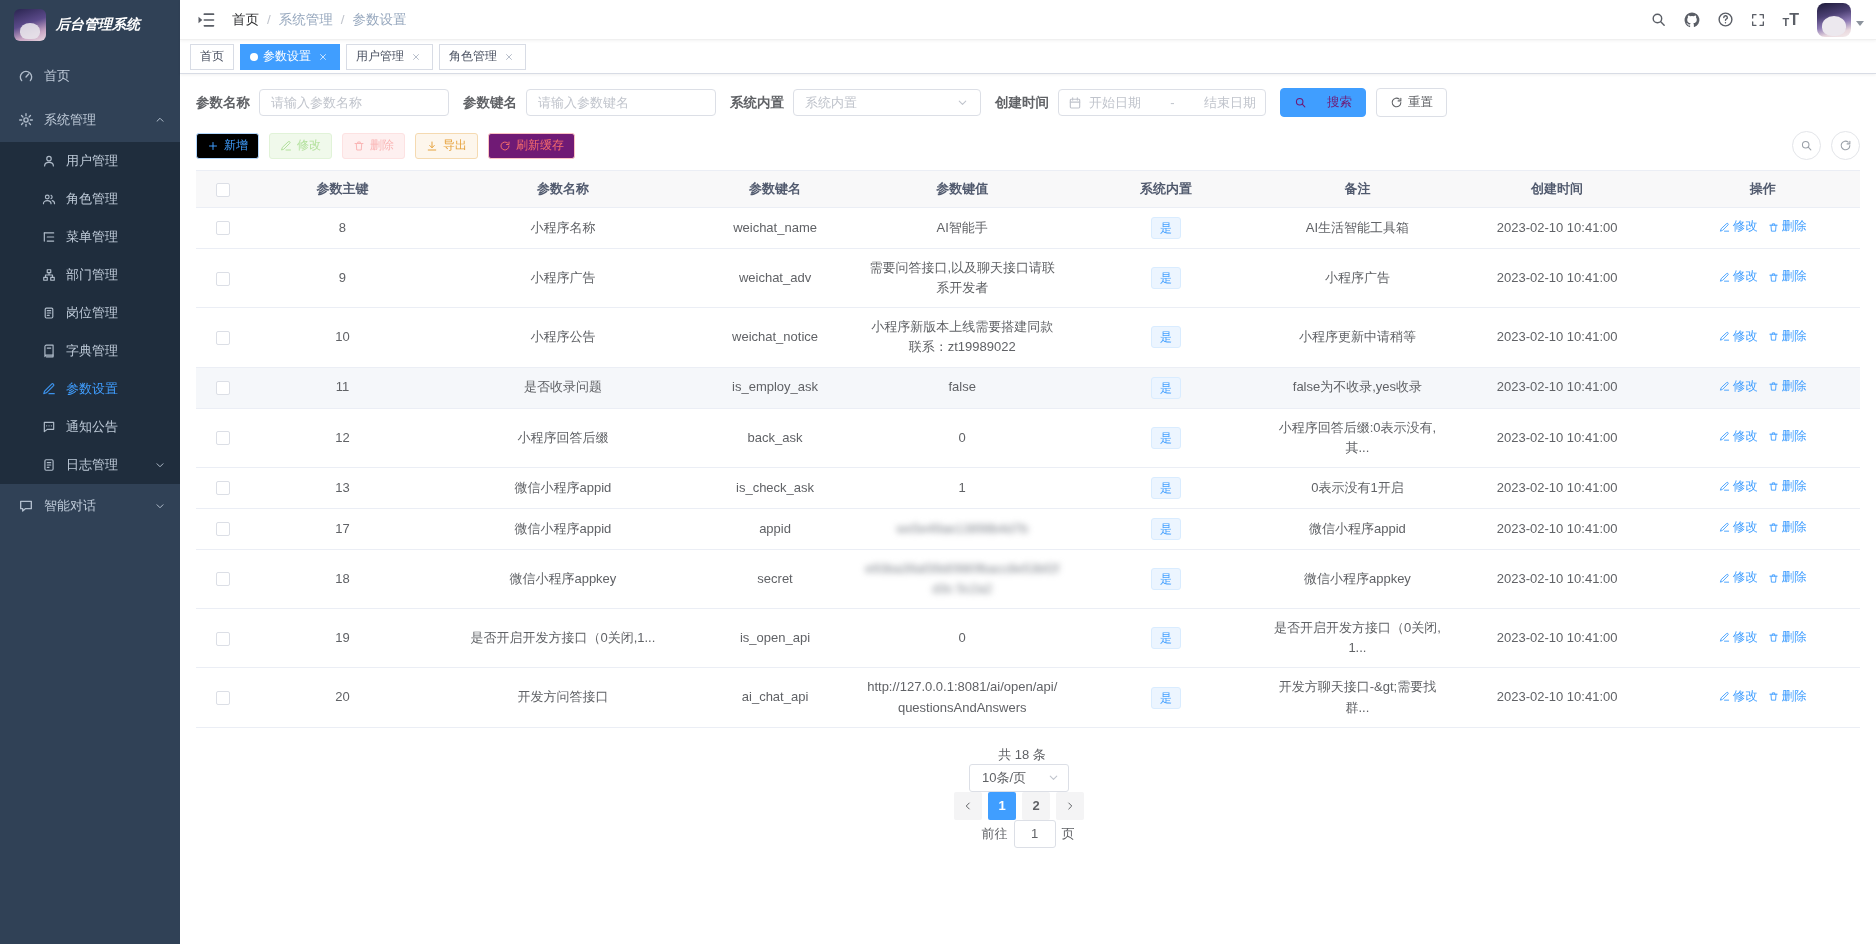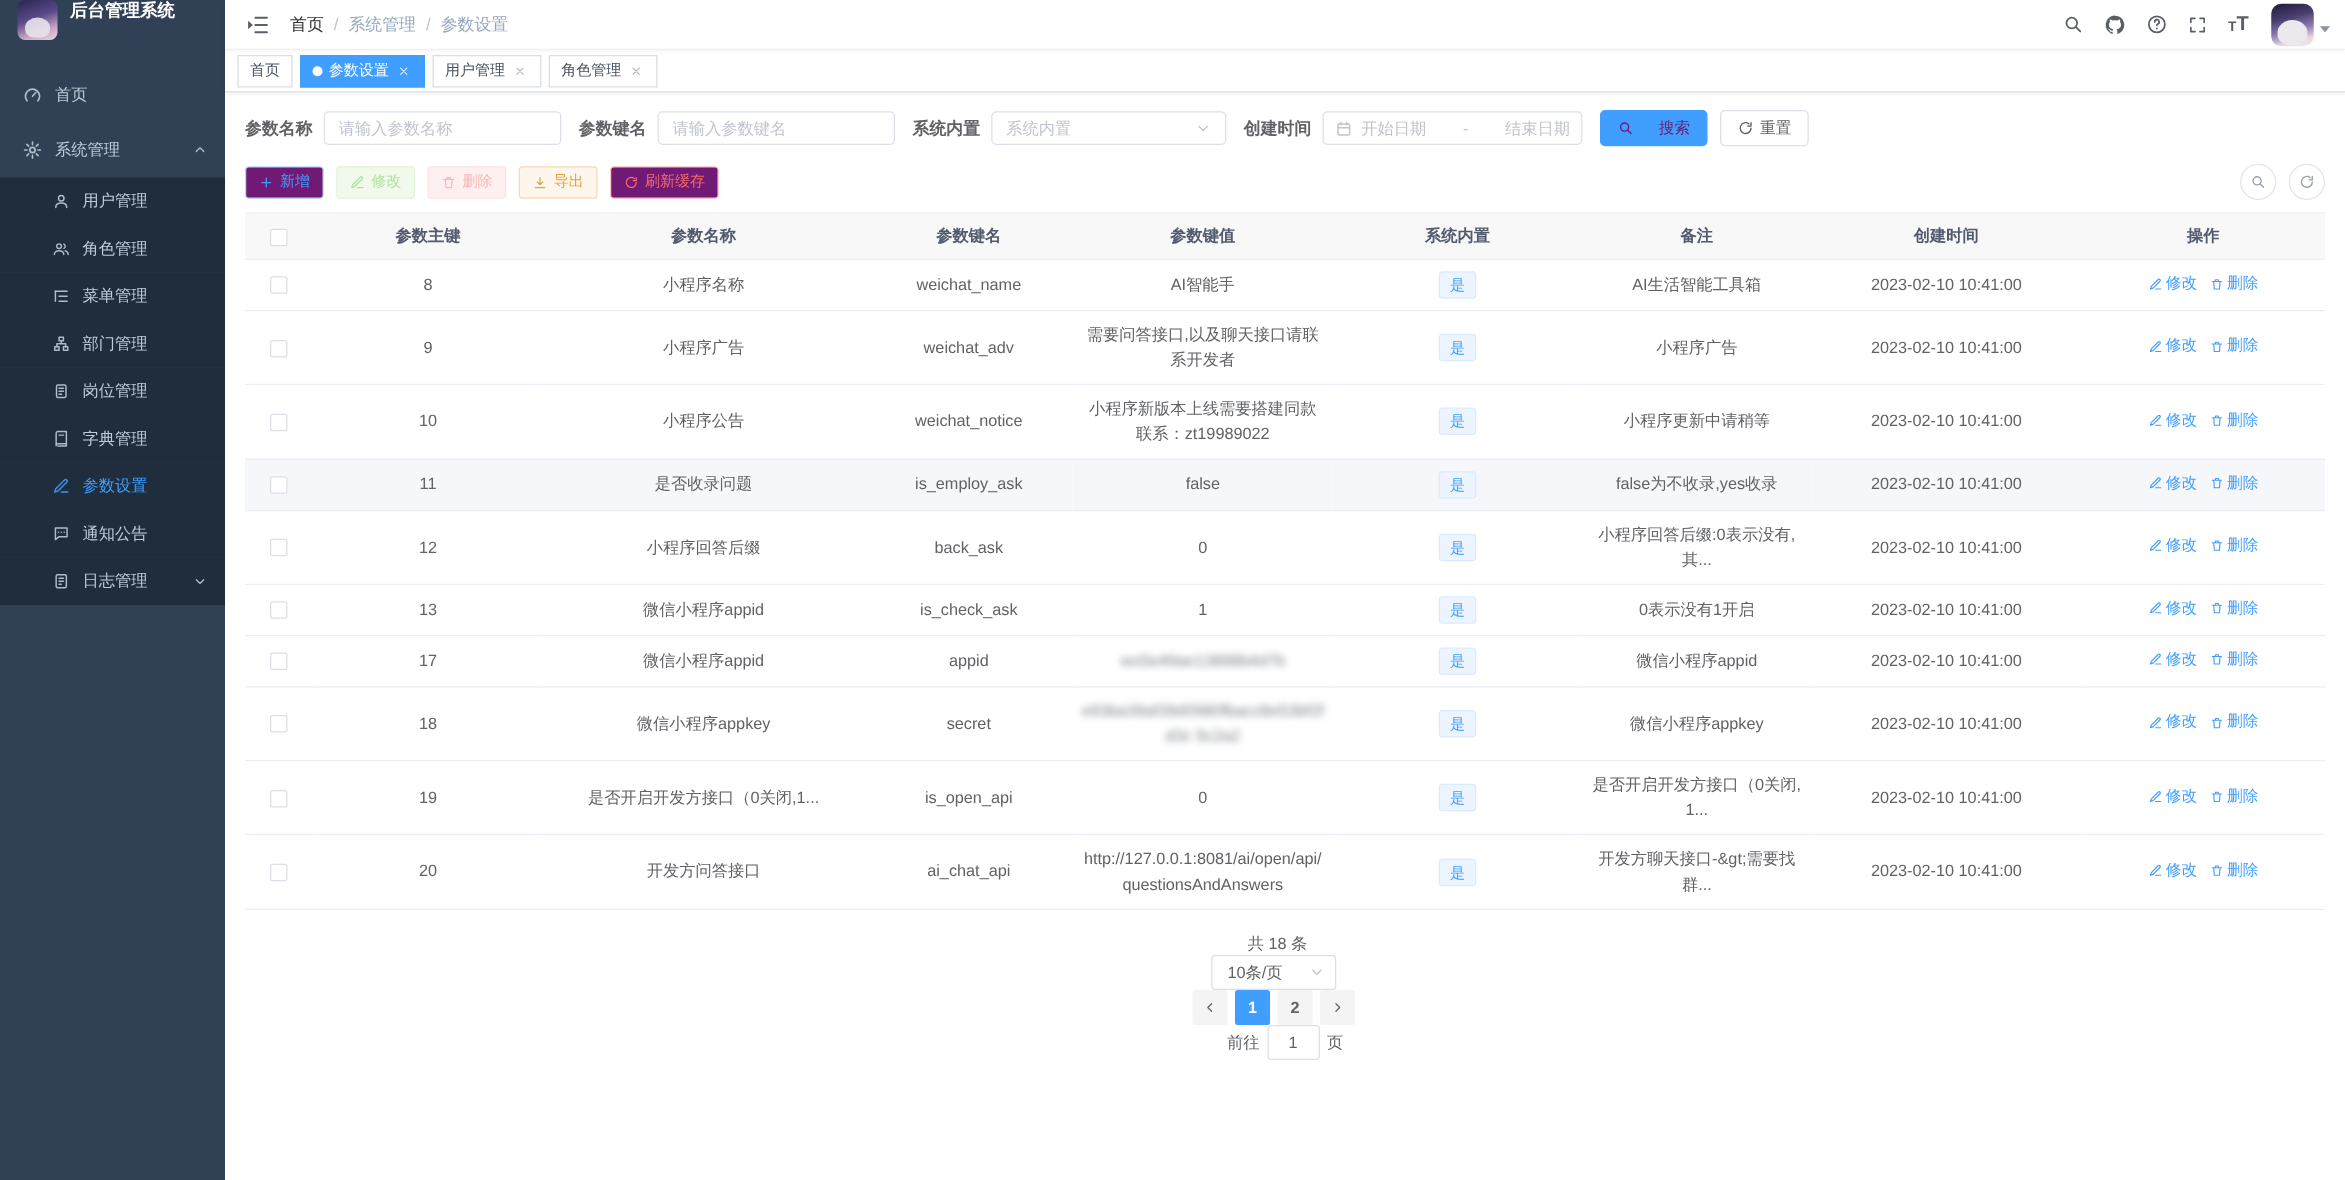--- a/index.html
+++ b/index.html
@@ -3,21 +3,21 @@
 <meta charset="utf-8">
 <style>
   * { margin:0; padding:0; box-sizing:border-box; }
   html,body { width:1876px; height:944px; overflow:hidden; }
   body { font-family:"Liberation Sans","DejaVu Sans",sans-serif; font-size:13px; color:#606266; background:#fff; display:flex; }
   svg { display:block; }
   .ic { display:inline-flex; align-items:center; justify-content:center; flex:none; }
 
   
   .sidebar { width:180px; height:100%; background:#304156; flex:none; display:flex; flex-direction:column; }
-  .logo-row { height:50px; display:flex; align-items:flex-start; padding-left:14px; gap:10px; flex:none; }
+  .logo-row { height:50px; display:flex; align-items:center; padding-left:14px; gap:10px; flex:none;font-style:italic; }
   .logo-img { width:32px; height:32px; border-radius:6px; background:linear-gradient(160deg,#2a2550 0%,#5b4a8a 45%,#c9a6c4 75%,#e8d7e0 100%); position:relative; overflow:hidden; }
   .logo-img:after { content:""; position:absolute; left:6px; top:14px; width:20px; height:16px; border-radius:50% 50% 40% 40%; background:#e7e3ea; opacity:.9; }
   .logo-title { color:#fff; font-weight:bold; font-size:14px; }
   .menu { flex:1; overflow:hidden; padding-top:4px; }
   .menu-item { height:44px; display:flex; align-items:center; gap:10px; padding:0 14px 0 18px; color:#bfcbd9; cursor:pointer; }
   .menu-item .mi-label { flex:1; }
   .menu-item.sub { height:38px; background:#1f2d3d; padding-left:42px; }
   .menu-item.active { color:#409eff; }
   .menu-item .arrow { color:#bfcbd9; opacity:.75; }
   .menu-item .ic { color:inherit; opacity:.9; }
@@ -65,21 +65,21 @@
   .inp-date { width:208px; gap:7px; padding:0 9px; }
   .inp-date .sep { color:#c0c4cc; flex:1; text-align:center; }
   .btn { display:inline-flex; align-items:center; gap:5px; height:29px; padding:0 13px; border-radius:4px; border:1px solid transparent; font-size:12.5px; cursor:pointer; white-space:nowrap; }
   .btn-search { background:#409eff; border-color:#409eff; color:#701a75; margin-right:10px;gap:20px; }
   .btn-reset { background:#fff; border-color:#dcdfe6; color:#606266; }
 
   
   .toolbar { display:flex; align-items:center; margin-bottom:10px; }
   .toolbar-left { display:flex; align-items:center; gap:10px; }
   .btn-sm { height:26px; padding:0 10px; border-radius:3px; font-size:12px; }
-  .v-primary { color:#409eff; background:#701a75; border-color:#b3d8ff; }
+  .v-primary { color:#409eff; background:#000000; border-color:#b3d8ff; }
   .v-success-dis { color:#b3e19d; background:#f0f9eb; border-color:#e1f3d8; cursor:not-allowed; }
   .v-danger-dis { color:#fab6b6; background:#fef0f0; border-color:#fde2e2; cursor:not-allowed; }
   .v-warning { color:#e6a23c; background:#fdf6ec; border-color:#f5dab1; }
   .v-danger { color:#f56c6c; background:#701a75; border-color:#fbc4c4; }
   .toolbar-right { margin-left:auto; display:flex; align-items:center; gap:10px; }
   .circle-btn { width:29px; height:29px; border-radius:50%; border:1px solid #e3e5e9; background:#fff; display:flex; align-items:center; justify-content:center; color:#9aa0a8; cursor:pointer; }
 
   
   table { width:100%; border-collapse:collapse; table-layout:fixed; }
   thead th { background:#f8f8f9; color:#515a6e; font-weight:bold; font-size:13px; height:37px; border-top:1px solid #ebeef5; border-bottom:1px solid #ebeef5; text-align:center; padding:0 5px; }
@@ -209,20 +209,33 @@
         <span class="mi-label">通知公告</span>
       </div>
       <div class="menu-item sub">
         <span class="ic">
           <svg viewBox="0 0 24 24" fill="none" stroke="currentColor" stroke-width="2" stroke-linecap="round" stroke-linejoin="round" width="14" height="14">
             <rect x="5" y="3" width="14" height="18" rx="2"></rect>
             <path d="M9 8h6M9 12h6M9 16h3"></path>
           </svg>
         </span>
         <span class="mi-label">日志管理</span>
+        <span class="ic arrow">
+          <svg viewBox="0 0 24 24" fill="none" stroke="currentColor" stroke-width="2" stroke-linecap="round" stroke-linejoin="round" width="12" height="12">
+            <path d="M6 9.5l6 6 6-6"></path>
+          </svg>
+        </span>
+      </div>
+      <div class="menu-item">
+        <span class="ic">
+          <svg viewBox="0 0 24 24" fill="none" stroke="currentColor" stroke-width="2" stroke-linecap="round" stroke-linejoin="round" width="16" height="16">
+            <path d="M4 5h16v11h-9l-4 3.5V16H4z"></path>
+          </svg>
+        </span>
+        <span class="mi-label">智能对话</span>
         <span class="ic arrow">
           <svg viewBox="0 0 24 24" fill="none" stroke="currentColor" stroke-width="2" stroke-linecap="round" stroke-linejoin="round" width="12" height="12">
             <path d="M6 9.5l6 6 6-6"></path>
           </svg>
         </span>
       </div>
     </nav>
 </aside>
 
 <div class="main">

